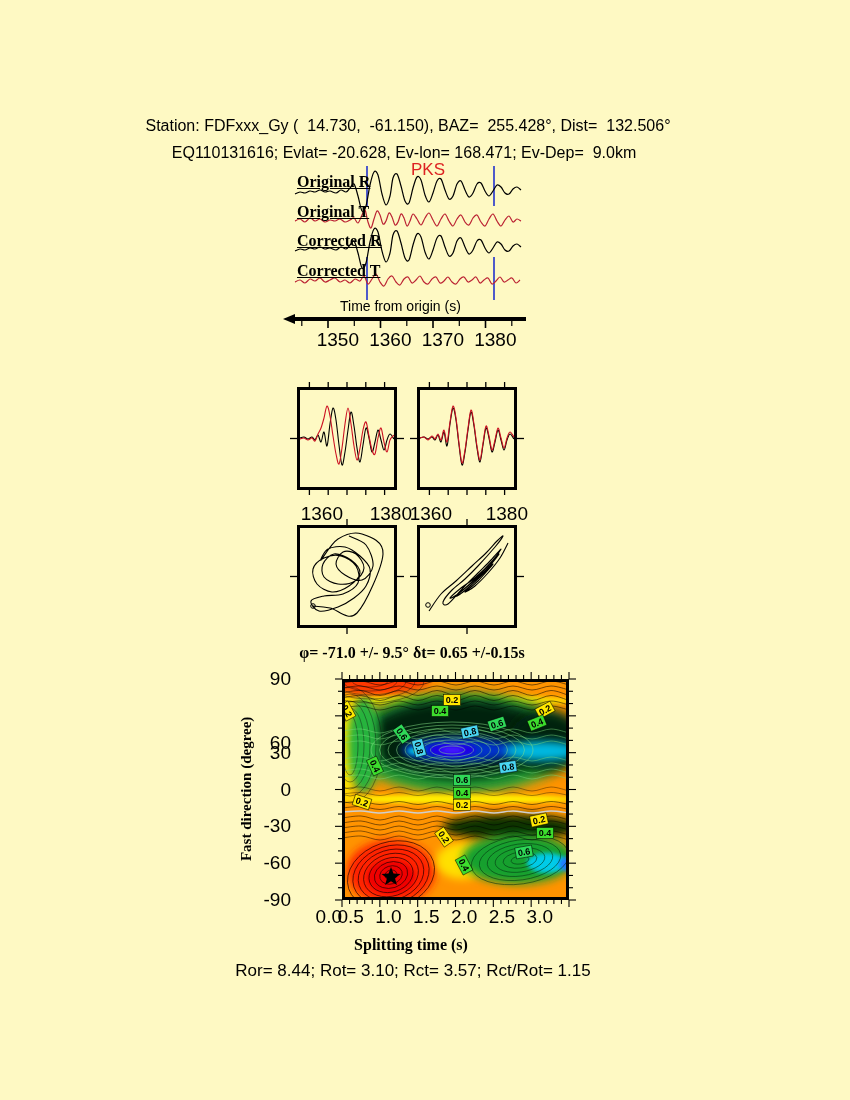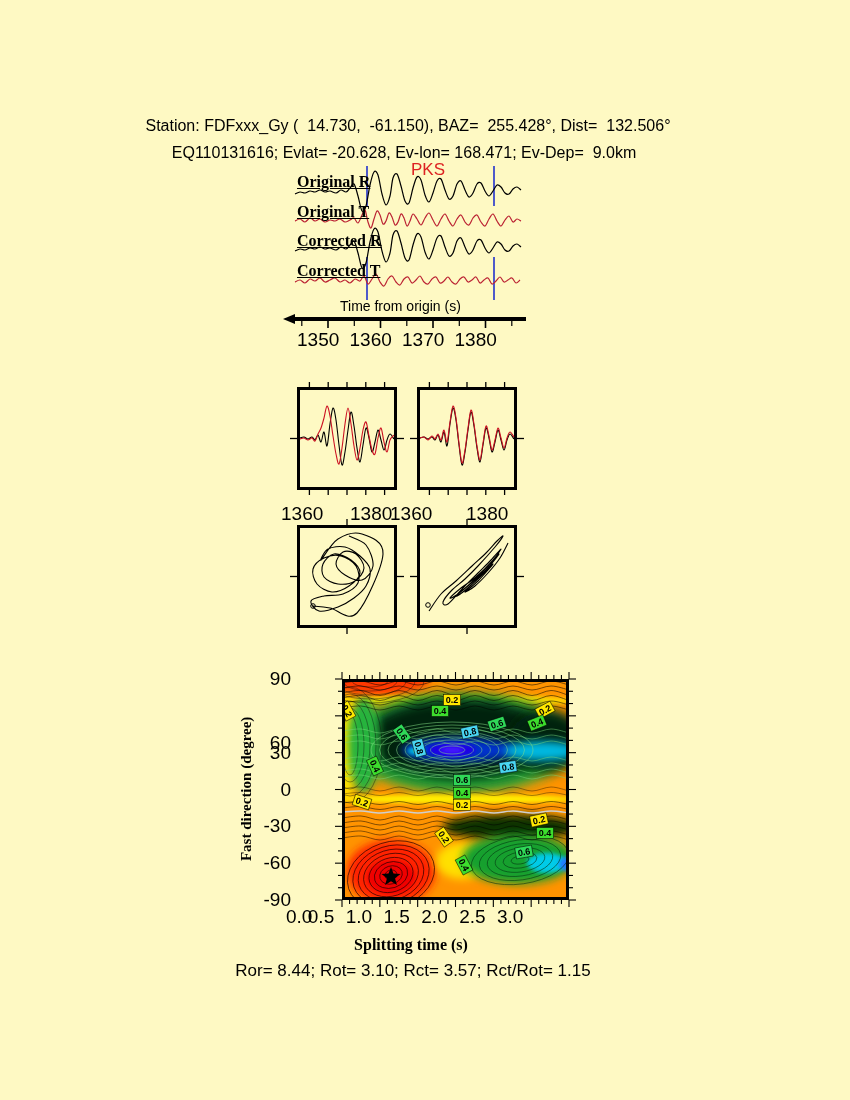--- a/index.html
+++ b/index.html
@@ -2,21 +2,21 @@
 <html><head>
 <meta charset="utf-8">
 <style>
   html,body{margin:0;padding:0;background:#fff;}
   #page{position:relative;width:850px;height:1100px;background:#fef9c3;overflow:hidden;
         font-family:"Liberation Sans",sans-serif;color:#000;}
   .hline{position:absolute;left:0;width:816px;text-align:center;font-size:16px;white-space:pre;}
   .lbl{position:absolute;white-space:nowrap;line-height:1.05;}
   .serifb{font-family:"Liberation Serif",serif;font-weight:bold;}
   .wlab{font-size:16px;text-decoration:underline;}
-  .num{position:absolute;font-size:19px;text-align:left;line-height:22px;}
+  .num{position:absolute;font-size:19px;text-align:right;line-height:22px;}
   .numr{position:absolute;font-size:19px;text-align:right;line-height:22px;}
   .box{position:absolute;border:3px solid #000;width:94px;height:97px;}
   .box svg{overflow:visible;display:block;}
   svg{overflow:visible;}
 </style>
 </head>
 <body>
 
 <div id="page">
 
@@ -47,20 +47,21 @@
 
   <div class="lbl" style="left:411px;top:161px;font-size:17px;color:#dd2222;">PKS</div>
 
   <div class="lbl serifb wlab" style="left:297px;top:174px;">Original R</div>
   <div class="lbl serifb wlab" style="left:297px;top:204px;">Original T</div>
   <div class="lbl serifb wlab" style="left:297px;top:233px;">Corrected R</div>
   <div class="lbl serifb wlab" style="left:297px;top:263px;">Corrected T</div>
 
   <div class="lbl" style="left:340px;top:299px;font-size:14px;">Time from origin (s)</div>
 
+  <div class="lbl serifb" style="left:262px;top:645px;width:300px;text-align:center;font-size:16px;">φ= -71.0 +/- 9.5° δt= 0.65 +/-0.15s</div>
 
   <div class="lbl serifb" style="left:132px;top:781px;width:230px;text-align:center;font-size:15px;transform:rotate(-90deg);">Fast direction (degree)</div>
 
   <div id="contour-wrap" style="position:absolute;left:298px;top:679px;margin-left:44px;">
     <svg id="contour-svg" width="227" height="221" viewBox="0 0 227 221">
       <defs>
         <filter id="f2" x="-60%" y="-60%" width="220%" height="220%">
             <feGaussianBlur stdDeviation="2"></feGaussianBlur>
           </filter>
         <filter id="f4" x="-60%" y="-60%" width="220%" height="220%">

